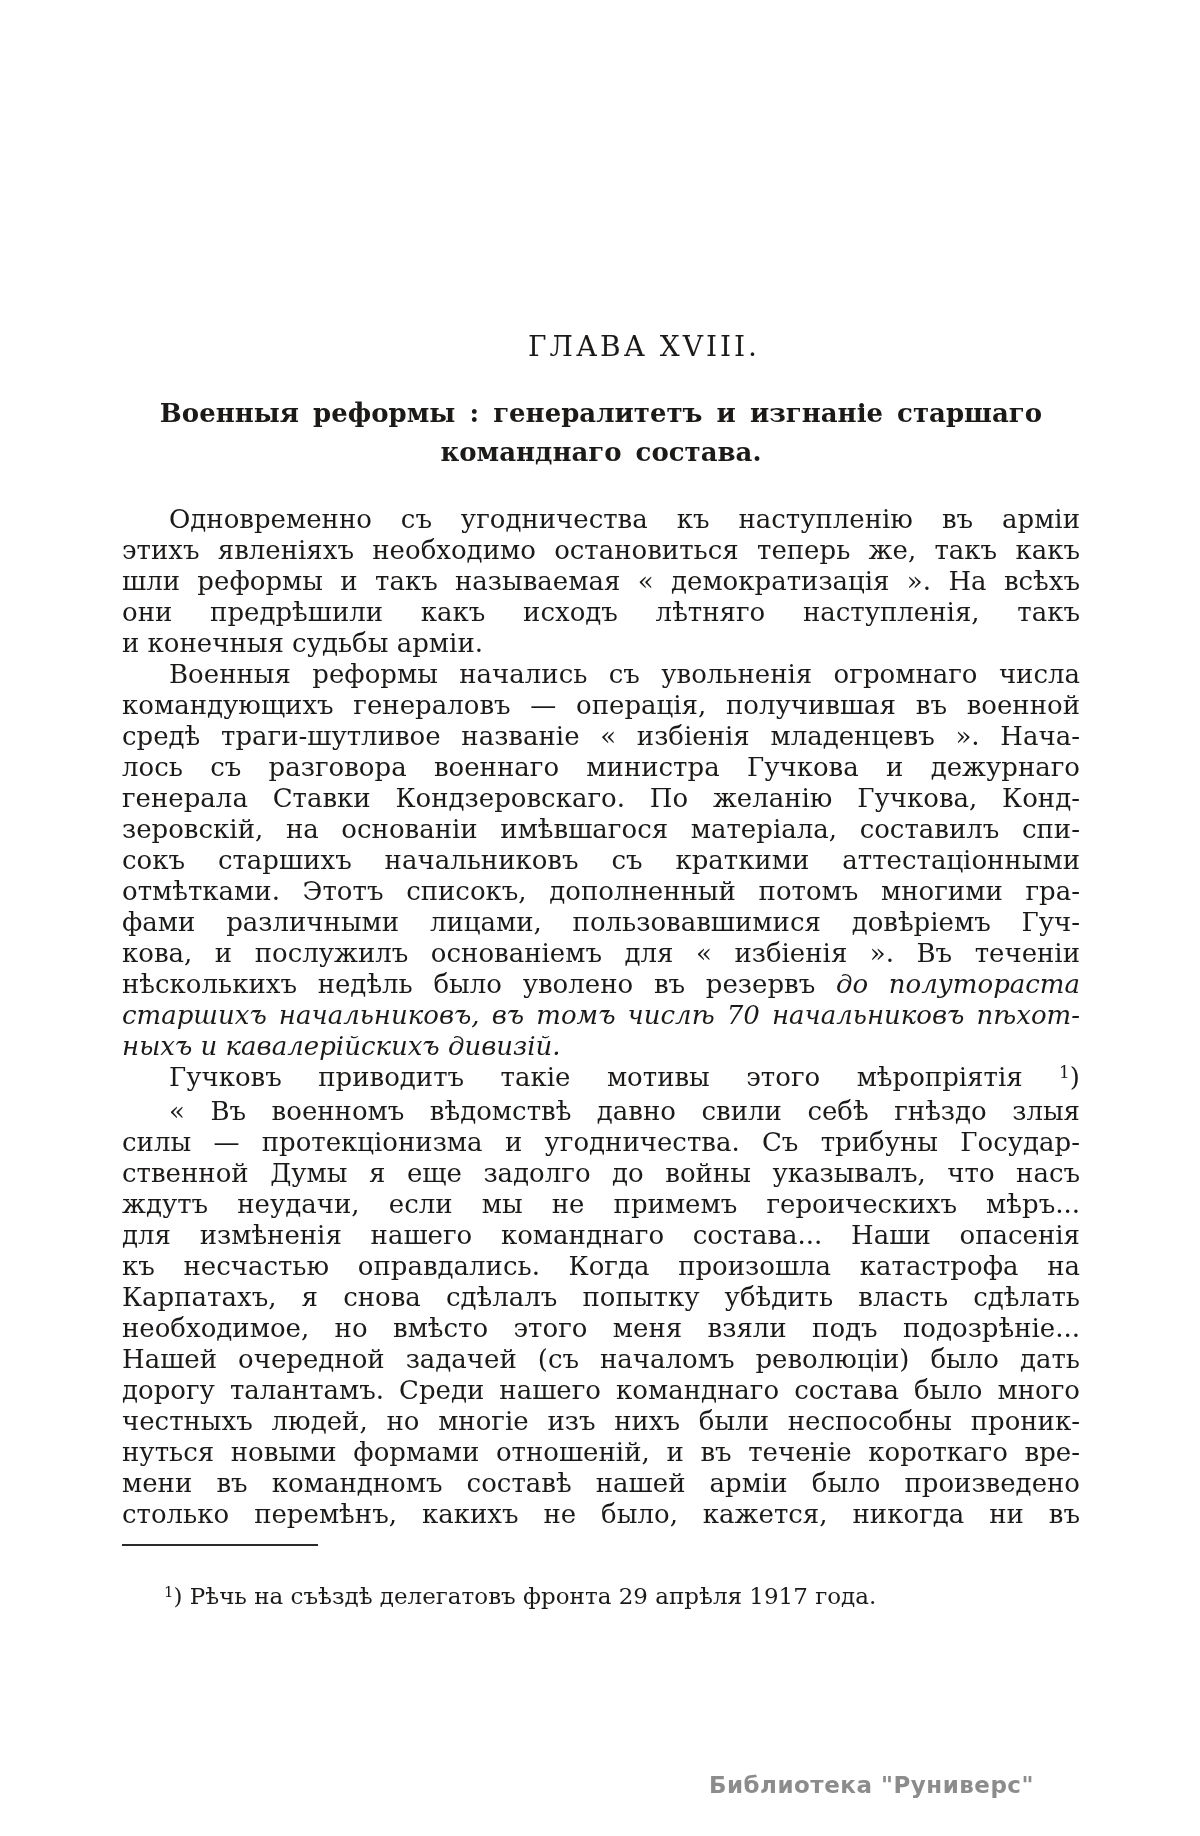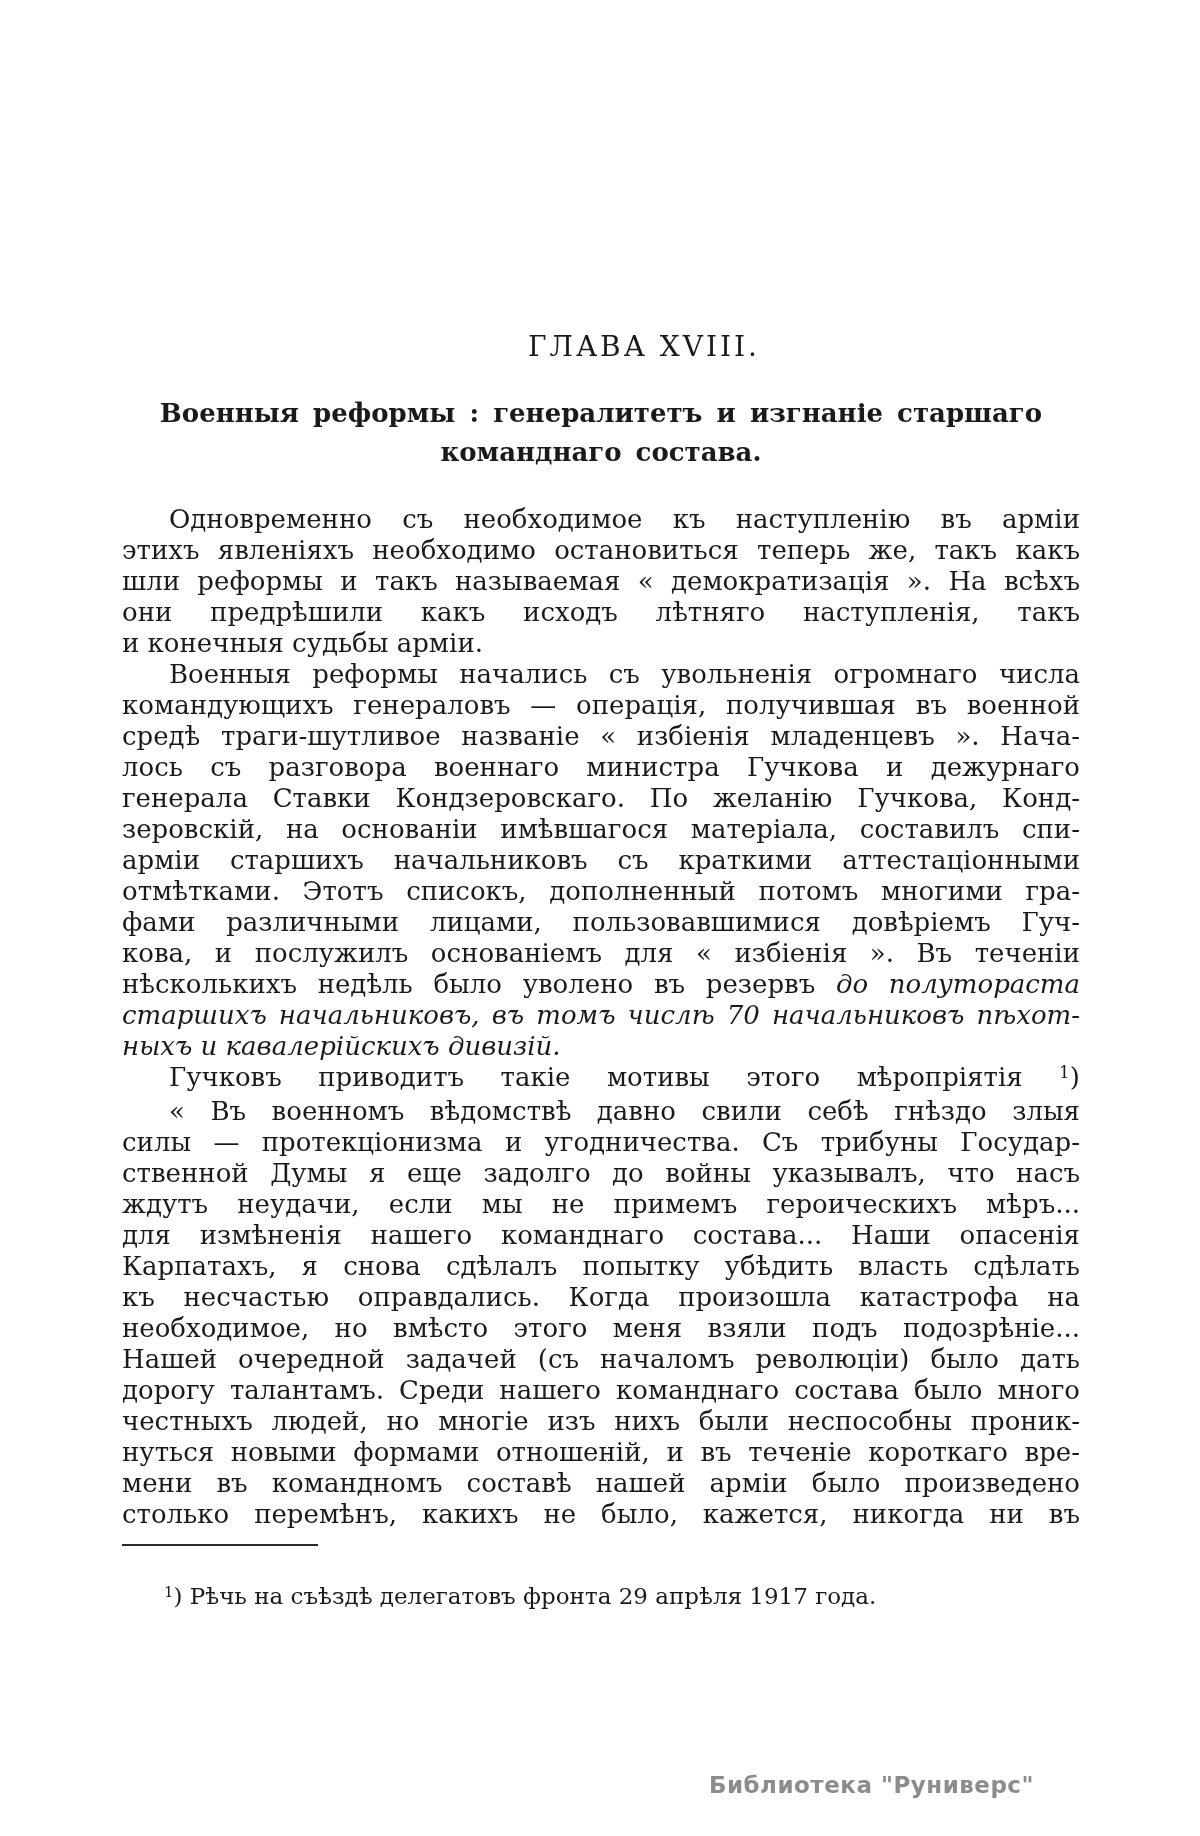--- a/index.html
+++ b/index.html
@@ -101,46 +101,46 @@
 
   <div class="chapter-title">ГЛАВА XVIII.</div>
 
   <div class="section-heading">
     <div>Военныя реформы : генералитетъ и изгнаніе старшаго</div>
     <div>команднаго состава.</div>
   </div>
 
   <div class="body-text">
 
-  <div class="line indent"><span>Одновременно съ необходимое къ наступленію въ арміи</span></div>
+  <div class="line indent"><span>Одновременно съ угодничества къ наступленію въ арміи</span></div>
       <div class="line"><span>этихъ явленіяхъ необходимо остановиться теперь же, такъ какъ</span></div>
       <div class="line"><span>шли реформы и такъ называемая « демократизація ». На всѣхъ</span></div>
       <div class="line"><span>они предрѣшили какъ исходъ лѣтняго наступленія, такъ</span></div>
       <div class="line last"><span>и конечныя судьбы арміи.</span></div>
       <div class="line indent"><span>Военныя реформы начались съ увольненія огромнаго числа</span></div>
       <div class="line"><span>командующихъ генераловъ — операція, получившая въ военной</span></div>
       <div class="line"><span>средѣ траги-шутливое названіе « избіенія младенцевъ ». Нача-</span></div>
       <div class="line"><span>лось съ разговора военнаго министра Гучкова и дежурнаго</span></div>
       <div class="line"><span>генерала Ставки Кондзеровскаго. По желанію Гучкова, Конд-</span></div>
       <div class="line"><span>зеровскій, на основаніи имѣвшагося матеріала, составилъ спи-</span></div>
-      <div class="line"><span>арміи старшихъ начальниковъ съ краткими аттестаціонными</span></div>
+      <div class="line"><span>сокъ старшихъ начальниковъ съ краткими аттестаціонными</span></div>
       <div class="line"><span>отмѣтками. Этотъ списокъ, дополненный потомъ многими гра-</span></div>
       <div class="line"><span>фами различными лицами, пользовавшимися довѣріемъ Гуч-</span></div>
       <div class="line"><span>кова, и послужилъ основаніемъ для « избіенія ». Въ теченіи</span></div>
       <div class="line"><span>нѣсколькихъ недѣль было уволено въ резервъ </span><span class="it">до полутораста</span></div>
       <div class="line"><span class="it">старшихъ начальниковъ, въ томъ числѣ 70 начальниковъ пѣхот-</span></div>
       <div class="line last"><span class="it">ныхъ и кавалерійскихъ дивизій.</span></div>
       <div class="line indent"><span>Гучковъ приводитъ такіе мотивы этого мѣропріятія </span><span class="sup">1</span><span>)</span></div>
       <div class="line indent"><span>« Въ военномъ вѣдомствѣ давно свили себѣ гнѣздо злыя</span></div>
       <div class="line"><span>силы — протекціонизма и угодничества. Съ трибуны Государ-</span></div>
       <div class="line"><span>ственной Думы я еще задолго до войны указывалъ, что насъ</span></div>
       <div class="line"><span>ждутъ неудачи, если мы не примемъ героическихъ мѣръ...</span></div>
       <div class="line"><span>для измѣненія нашего команднаго состава... Наши опасенія</span></div>
+      <div class="line"><span>къ несчастью оправдались. Когда произошла катастрофа на</span></div>
       <div class="line"><span>Карпатахъ, я снова сдѣлалъ попытку убѣдить власть сдѣлать</span></div>
-      <div class="line"><span>къ несчастью оправдались. Когда произошла катастрофа на</span></div>
       <div class="line"><span>необходимое, но вмѣсто этого меня взяли подъ подозрѣніе...</span></div>
       <div class="line"><span>Нашей очередной задачей (съ началомъ революціи) было дать</span></div>
       <div class="line"><span>дорогу талантамъ. Среди нашего команднаго состава было много</span></div>
       <div class="line"><span>честныхъ людей, но многіе изъ нихъ были неспособны проник-</span></div>
       <div class="line"><span>нуться новыми формами отношеній, и въ теченіе короткаго вре-</span></div>
       <div class="line"><span>мени въ командномъ составѣ нашей арміи было произведено</span></div>
       <div class="line"><span>столько перемѣнъ, какихъ не было, кажется, никогда ни въ</span></div>
     </div>
 
   <div class="footnote-rule"></div>

